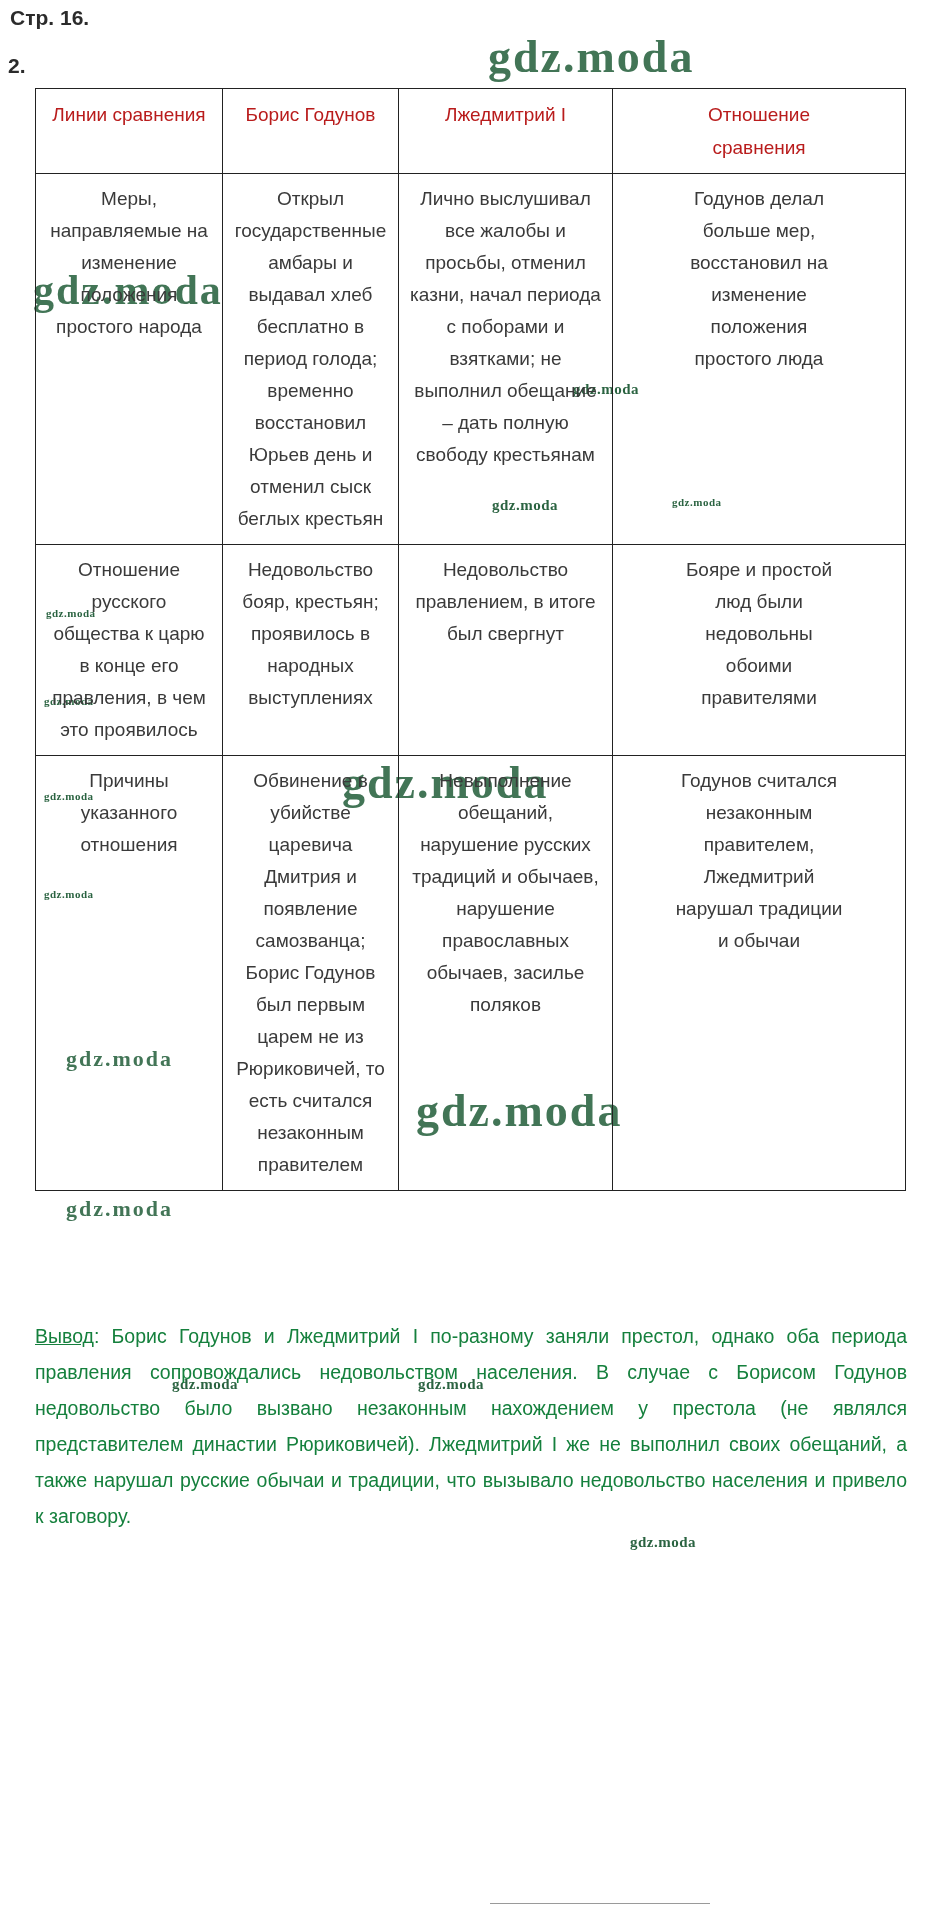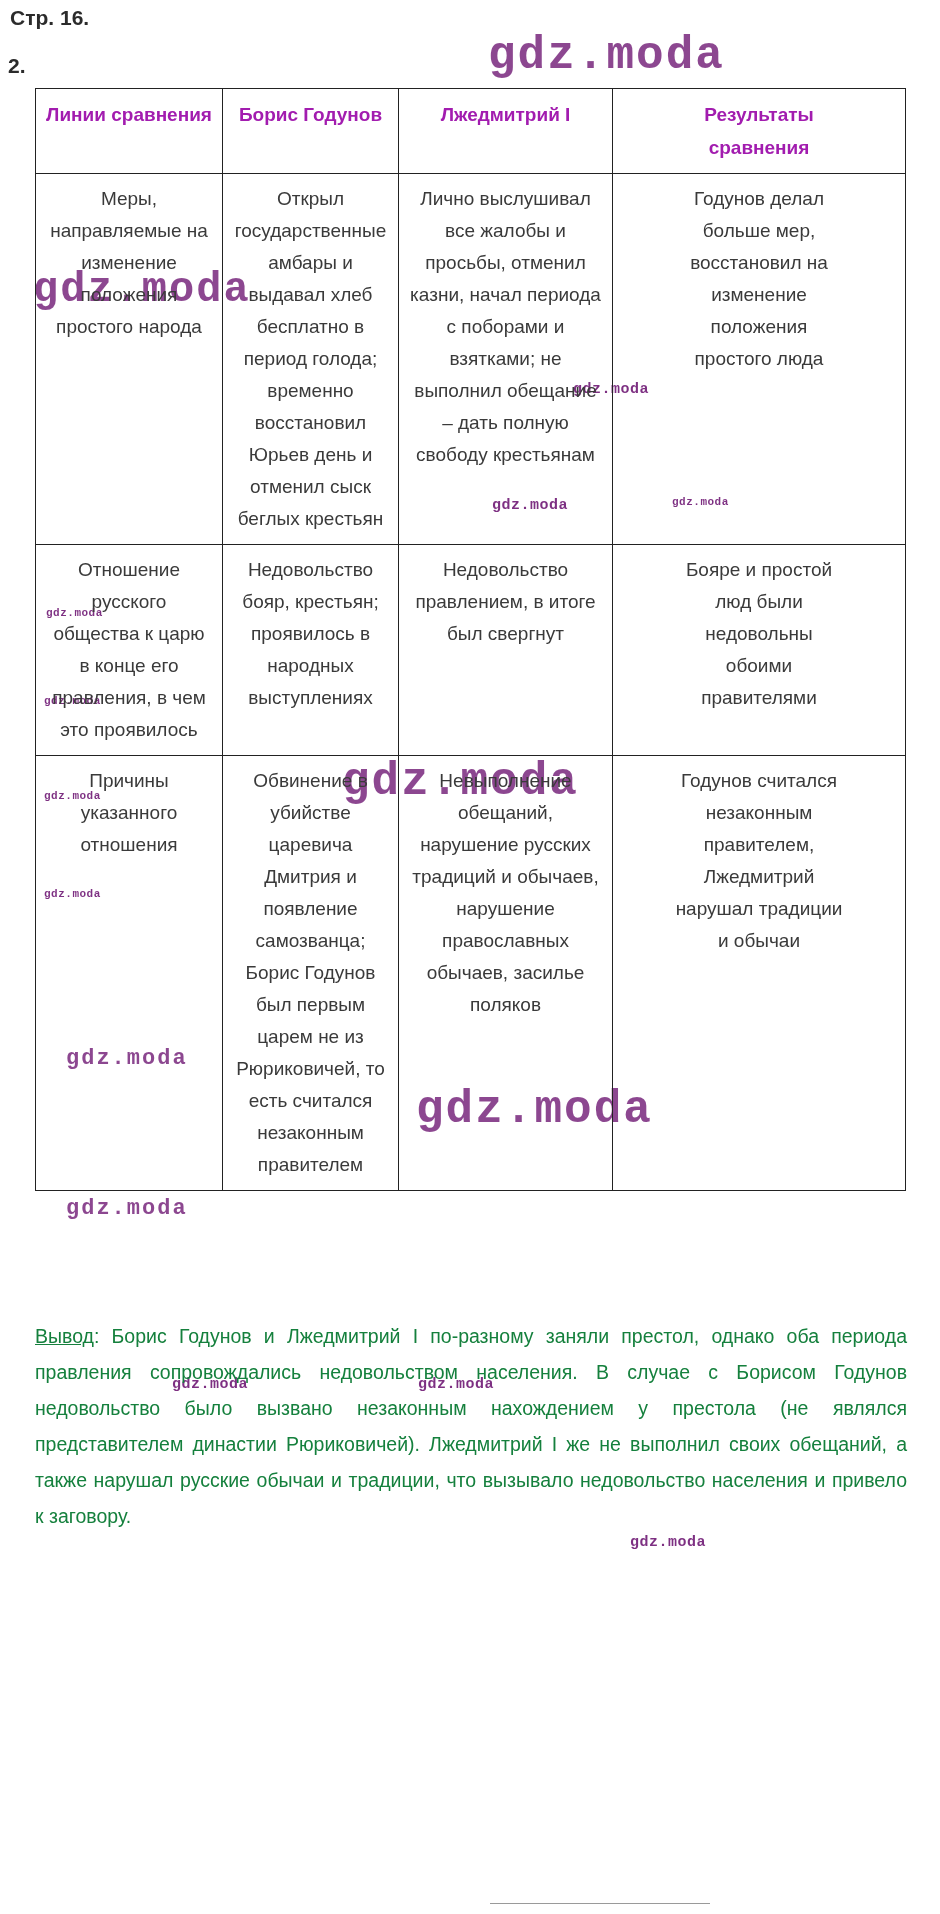--- a/index.html
+++ b/index.html
@@ -38,45 +38,45 @@
     border: 1px solid #222222;
     vertical-align: top;
     text-align: center;
     font-size: 19px;
     line-height: 32px;
     color: #3a3a3a;
     padding: 9px 10px;
     word-wrap: break-word;
   }
   .cmp th {
-    font-weight: bold;
-    color: #a21caf;
+    font-weight: normal;
+    color: #b91c1c;
     height: 46px;
     line-height: 33px;
   }
   .cmp th:last-child, .cmp td:last-child {
     padding-left: 62px;
     padding-right: 62px;
   }
   .conclusion {
     position: absolute;
     top: 1318px; left: 35px;
     width: 872px;
     font-size: 19.5px;
     line-height: 36px;
     text-align: justify;
     color: #15803d;
     margin: 0;
   }
   .conclusion .u { text-decoration: underline; }
   .wm {
     position: absolute;
-    font-family: Liberation Mono, monospace;
+    font-family: Liberation Serif, serif;
     font-weight: bold;
-    color: #701a75;
+    color: #14532d;
     opacity: 0.8;
     letter-spacing: 2px;
     white-space: nowrap;
     pointer-events: none;
   }
   .wm.small { letter-spacing: 0.5px; opacity: 0.9; }
   .bottom-line {
     position: absolute;
     top: 1903px; left: 490px;
     width: 220px; height: 1px;
@@ -113,21 +113,21 @@
       <col style="width:187px">
       <col style="width:176px">
       <col style="width:214px">
       <col style="width:293px">
     </colgroup>
     <thead>
       <tr>
         <th>Линии сравнения</th>
         <th>Борис Годунов</th>
         <th>Лжедмитрий I</th>
-        <th>Результаты сравнения</th>
+        <th>Отношение сравнения</th>
       </tr>
     </thead>
     <tbody>
       <tr>
         <td>Меры, направляемые на изменение положения простого народа</td>
         <td>Открыл государственные амбары и выдавал хлеб бесплатно в период голода; временно восстановил Юрьев день и отменил сыск беглых крестьян</td>
         <td>Лично выслушивал все жалобы и просьбы, отменил казни, начал периода с поборами и взятками; не выполнил обещание – дать полную свободу крестьянам</td>
         <td>Годунов делал больше мер, восстановил на изменение положения простого люда</td>
       </tr>
       <tr>

